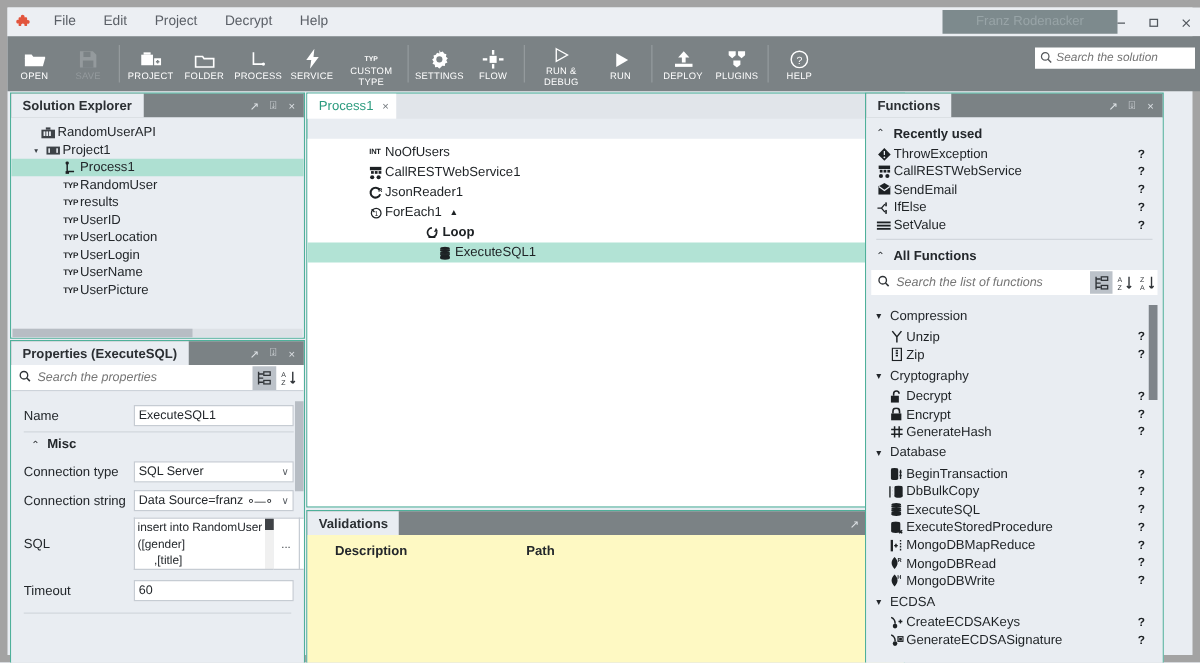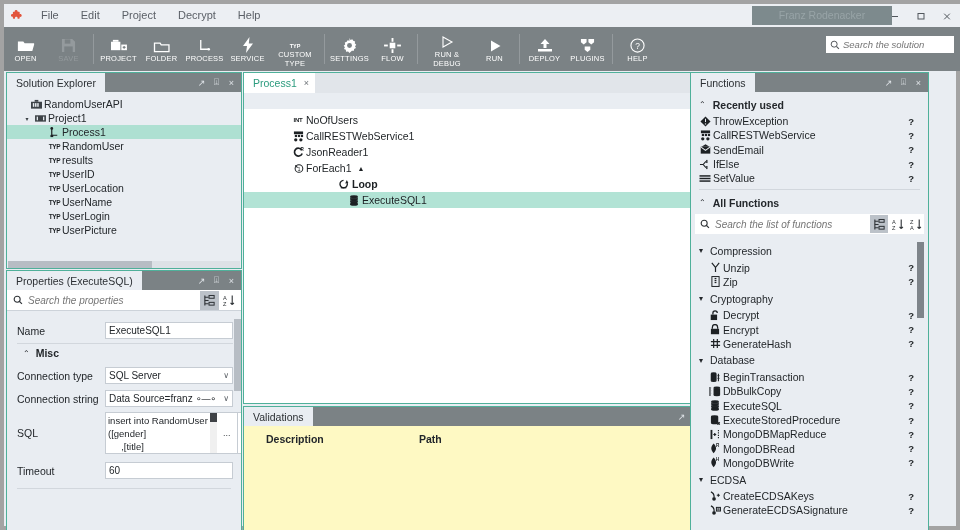--- a/index.html
+++ b/index.html
@@ -8,21 +8,21 @@
     width: 960px; height: 530px;
     overflow: hidden;
     font-family: "Liberation Sans", sans-serif;
     background: #e9edf2;
     -webkit-font-smoothing: antialiased;
   }
   #app {
     position: relative;
     width: 960px; height: 530px;
     background: #e9edf2;
-    border: 4px solid #a3a3a3;
+    border: 6px solid #a3a3a3;
   }
 
   
   .titlebar {
     position: absolute; left: 0; top: 0; width: 958px; height: 23px;
     background: #eceff3;
     display: flex; align-items: center;
   }
   .logo {
     width: 26px; height: 23px;
@@ -102,21 +102,21 @@
     background: #e9edf2;
     border: 1px solid #4fb09a;
   }
   .panel-head {
     height: 19px; background: #7b8285;
     display: flex; align-items: stretch;
     position: relative;
   }
   .panel-tab {
     background: #e9edf2; color: #2b2f33;
-    font-size: 10.5px; font-weight: normal;
+    font-size: 10.5px; font-weight: bold;
     display: flex; align-items: center;
     padding: 0 9px; height: 19px;
   }
   .panel-tools {
     position: absolute; right: 2px; top: 0;
     height: 19px; display: flex; align-items: center;
   }
   .panel-tool {
     width: 15px; height: 19px;
     display: flex; align-items: center; justify-content: center;
@@ -599,27 +599,27 @@
         <div class="tree-row" style="padding-left:40px">
           <div class="tr-ico">
               <span class="tr-type">TYP</span>
             </div>
           <span>UserLocation</span>
         </div>
         <div class="tree-row" style="padding-left:40px">
           <div class="tr-ico">
               <span class="tr-type">TYP</span>
             </div>
-          <span>UserName</span>
+          <span>UserLogin</span>
         </div>
         <div class="tree-row" style="padding-left:40px">
           <div class="tr-ico">
               <span class="tr-type">TYP</span>
             </div>
-          <span>UserLogin</span>
+          <span>UserName</span>
         </div>
         <div class="tree-row" style="padding-left:40px">
           <div class="tr-ico">
               <span class="tr-type">TYP</span>
             </div>
           <span>UserPicture</span>
         </div>
       </div>
       <div class="se-scroll">
           <i></i>

